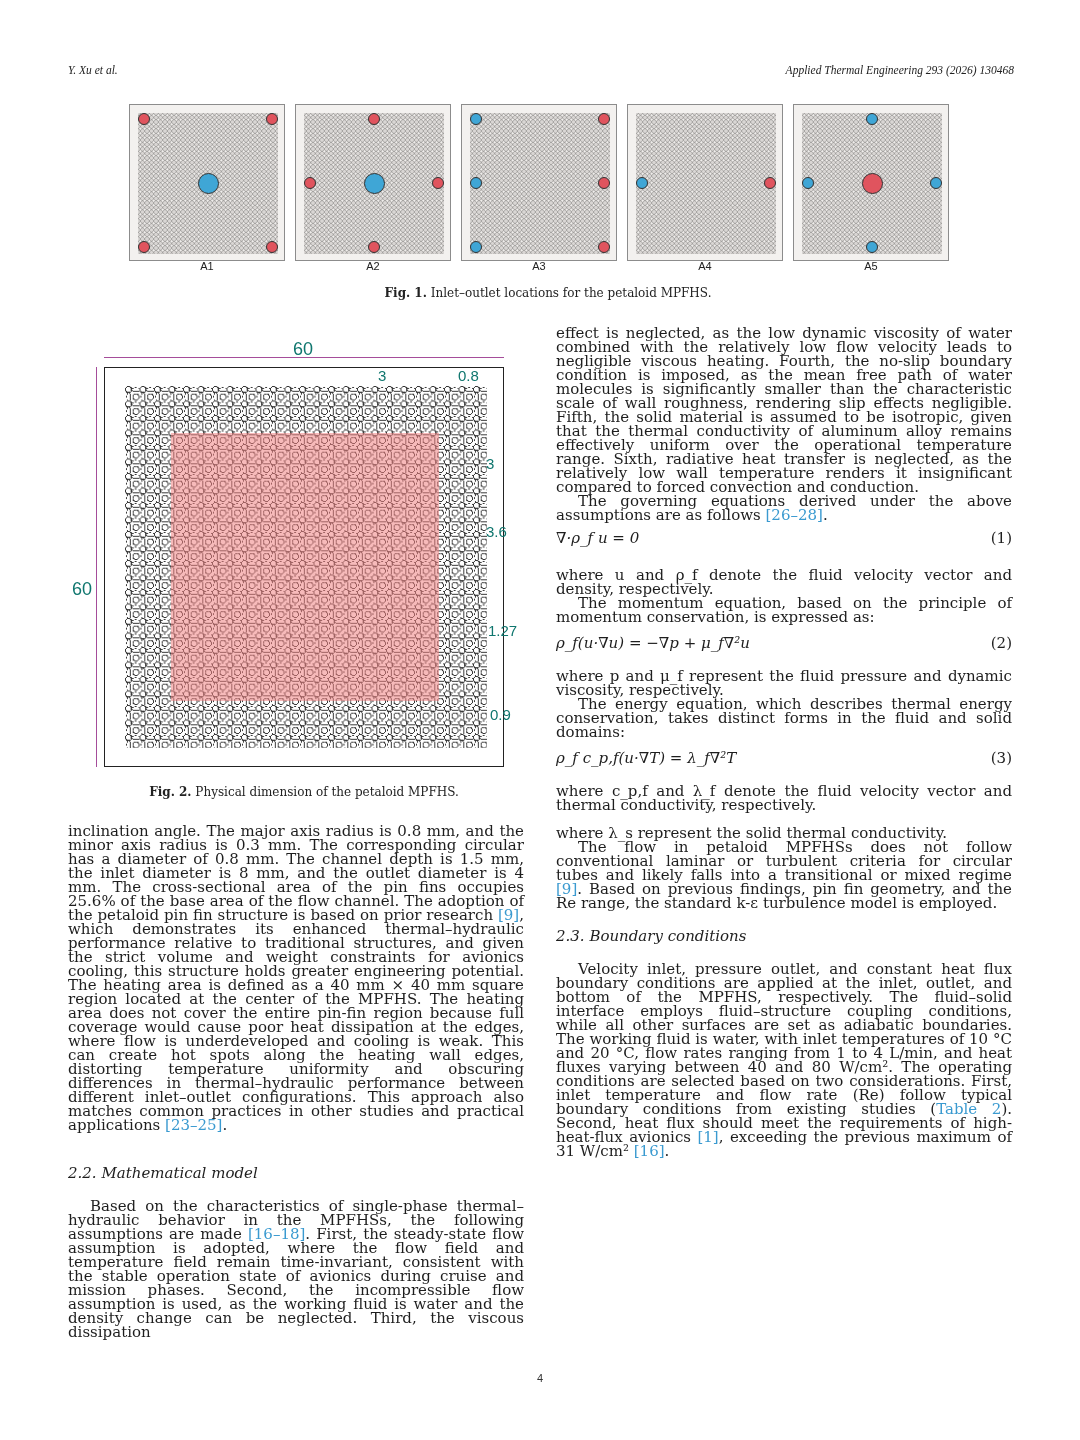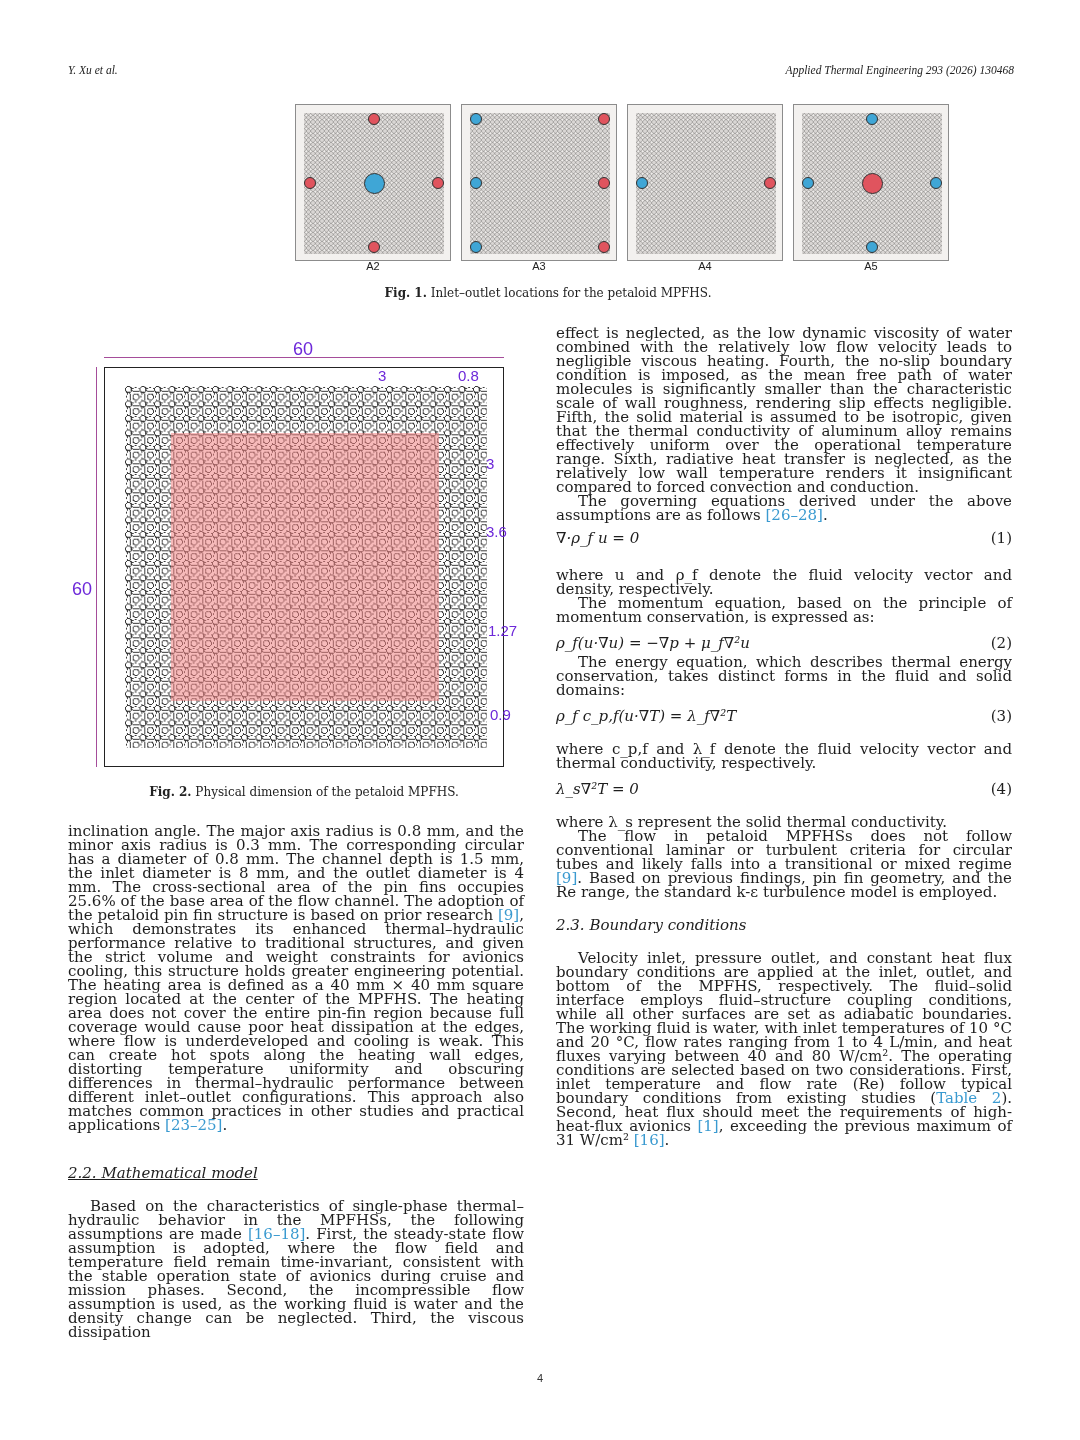--- a/index.html
+++ b/index.html
@@ -21,21 +21,21 @@
   .port.red { background:#e0545e; }
   .port.blue { background:#3fa6d6; }
   .port.s { width:12px; height:12px; }
   .port.l { width:21px; height:21px; }
 
   .cap { position:absolute; font-family:"DejaVu Serif",serif; font-size:12px; color:#222; white-space:nowrap;margin-left:8px; }
   .cap b { font-weight:bold; }
 
   
   .fig2 { position:absolute; left:68px; top:335px; width:470px; height:440px; }
-  .dimtxt { position:absolute; font-family:"Liberation Sans",sans-serif; color:#6d28d9; }
+  .dimtxt { position:absolute; font-family:"Liberation Sans",sans-serif; color:#0f766e; }
   .outer { position:absolute; left:36px; top:32px; width:400px; height:400px; border:1.5px solid #222; background:#fff; box-sizing:border-box; }
   .pins { position:absolute; left:20px; top:18px; width:362px; height:362px;
     background-image:
       radial-gradient(circle at 25% 25%, transparent 0 2.6px, #333 2.7px 3.5px, transparent 3.6px),
       radial-gradient(ellipse 5.5px 2.2px at 75% 25%, transparent 0 70%, #333 72% 100%, transparent 101%),
       radial-gradient(circle at 75% 75%, transparent 0 2.6px, #333 2.7px 3.5px, transparent 3.6px),
       radial-gradient(ellipse 2.2px 5.5px at 25% 75%, transparent 0 70%, #333 72% 100%, transparent 101%);
     background-size:14.5px 14.5px; }
   .heat { position:absolute; left:66px; top:65px; width:268px; height:268px; background:rgba(240,130,130,0.55); }
   .hline { position:absolute; height:1px; background:#a54d9a; }
@@ -53,20 +53,31 @@
   .eq .num { position:absolute; right:0; top:0; font-style:normal; }
   .pagenum { position:absolute; top:1372px; left:0; width:1080px; text-align:center; font-family:"Liberation Sans",sans-serif; font-size:11px; color:#333; }
 </style>
 </head>
 <body>
 
 <div class="hdr left">Y. Xu et al.</div>
 <div class="hdr right">Applied Thermal Engineering 293 (2026) 130468</div>
 
 <div class="fig1" id="fig1">
+    <div class="panel" style="left: 0px;">
+      <div class="box">
+        <div class="grid"></div>
+        <div class="port red s" style="left: 8px; top: 8px;"></div>
+        <div class="port red s" style="left: 136px; top: 8px;"></div>
+        <div class="port blue l" style="left: 67.5px; top: 67.5px;"></div>
+        <div class="port red s" style="left: 8px; top: 136px;"></div>
+        <div class="port red s" style="left: 136px; top: 136px;"></div>
+      </div>
+      <div class="lbl">A1</div>
+    </div>
     <div class="panel" style="left: 166px;">
       <div class="box">
         <div class="grid"></div>
         <div class="port red s" style="left: 72px; top: 8px;"></div>
         <div class="port red s" style="left: 8px; top: 72px;"></div>
         <div class="port blue l" style="left: 67.5px; top: 67.5px;"></div>
         <div class="port red s" style="left: 136px; top: 72px;"></div>
         <div class="port red s" style="left: 72px; top: 136px;"></div>
       </div>
       <div class="lbl">A2</div>
@@ -126,34 +137,34 @@
   <div class="dimtxt" style="left:420px; top:287px; font-size:15px;">1.27</div>
   <div class="dimtxt" style="left:422px; top:371px; font-size:15px;">0.9</div>
 </div>
 <div class="cap" style="top:785px; left:68px; width:456px; text-align:center;">
   <b>Fig. 2.</b>
   <span>Physical dimension of the petaloid MPFHS.</span>
 </div>
 
 <div class="col left" style="top:824px;">
   <p class="p"><span>inclination angle. The major axis radius is 0.8 mm, and the minor axis radius is 0.3 mm. The corresponding circular has a diameter of 0.8 mm. The channel depth is 1.5 mm, the inlet diameter is 8 mm, and the outlet diameter is 4 mm. The cross-sectional area of the pin fins occupies 25.6% of the base area of the flow channel. The adoption of the petaloid pin fin structure is based on prior research </span><span class="ref">[9]</span><span>, which demonstrates its enhanced thermal–hydraulic performance relative to traditional structures, and given the strict volume and weight constraints for avionics cooling, this structure holds greater engineering potential. The heating area is defined as a 40 mm × 40 mm square region located at the center of the MPFHS. The heating area does not cover the entire pin-fin region because full coverage would cause poor heat dissipation at the edges, where flow is underdeveloped and cooling is weak. This can create hot spots along the heating wall edges, distorting temperature uniformity and obscuring differences in thermal–hydraulic performance between different inlet–outlet configurations. This approach also matches common practices in other studies and practical applications </span><span class="ref">[23–25]</span><span>.</span></p>
-  <p class="sec" style="margin-top:34px;text-decoration:underline;">2.2.  Mathematical model</p>
+  <p class="sec" style="margin-top:34px;">2.2.  Mathematical model</p>
   <p class="p ind" style="margin-top:19px;"><span>Based on the characteristics of single-phase thermal–hydraulic behavior in the MPFHSs, the following assumptions are made </span><span class="ref">[16–18]</span><span>. First, the steady-state flow assumption is adopted, where the flow field and temperature field remain time-invariant, consistent with the stable operation state of avionics during cruise and mission phases. Second, the incompressible flow assumption is used, as the working fluid is water and the density change can be neglected. Third, the viscous dissipation</span></p>
 </div>
 
 <div class="col right" style="top:326px;">
   <p class="p">effect is neglected, as the low dynamic viscosity of water combined with the relatively low flow velocity leads to negligible viscous heating. Fourth, the no-slip boundary condition is imposed, as the mean free path of water molecules is significantly smaller than the characteristic scale of wall roughness, rendering slip effects negligible. Fifth, the solid material is assumed to be isotropic, given that the thermal conductivity of aluminum alloy remains effectively uniform over the operational temperature range. Sixth, radiative heat transfer is neglected, as the relatively low wall temperature renders it insignificant compared to forced convection and conduction.</p>
   <p class="p ind"><span>The governing equations derived under the above assumptions are as follows </span><span class="ref">[26–28]</span><span>.</span></p>
   <div class="eq" style="margin-top:9px;"><span>∇·ρ_f u = 0</span><span class="num">(1)</span></div>
   <p class="p" style="margin-top:18px;">where u and ρ_f denote the fluid velocity vector and density, respectively.</p>
   <p class="p ind">The momentum equation, based on the principle of momentum conservation, is expressed as:</p>
   <div class="eq" style="margin-top:12px;"><span>ρ_f(u·∇u) = −∇p + μ_f∇²u</span><span class="num">(2)</span></div>
+  <p class="p" style="margin-top:14px;">where p and μ_f represent the fluid pressure and dynamic viscosity, respectively.</p>
   <p class="p ind">The energy equation, which describes thermal energy conservation, takes distinct forms in the fluid and solid domains:</p>
   <div class="eq" style="margin-top:12px;"><span>ρ_f c_p,f(u·∇T) = λ_f∇²T</span><span class="num">(3)</span></div>
   <p class="p" style="margin-top:14px;">where c_p,f and λ_f denote the fluid velocity vector and thermal conductivity, respectively.</p>
-  <div class="eq" style="margin-top:12px;"><span>λ_s∇²T = 0</span><span class="num">(4)</span></div>
   <p class="p" style="margin-top:14px;">where λ_s represent the solid thermal conductivity.</p>
   <p class="p ind"><span>The flow in petaloid MPFHSs does not follow conventional laminar or turbulent criteria for circular tubes and likely falls into a transitional or mixed regime </span><span class="ref">[9]</span><span>. Based on previous findings, pin fin geometry, and the Re range, the standard k-ε turbulence model is employed.</span></p>
   <p class="sec" style="margin-top:19px;">2.3.  Boundary conditions</p>
   <p class="p ind" style="margin-top:19px;"><span>Velocity inlet, pressure outlet, and constant heat flux boundary conditions are applied at the inlet, outlet, and bottom of the MPFHS, respectively. The fluid–solid interface employs fluid–structure coupling conditions, while all other surfaces are set as adiabatic boundaries. The working fluid is water, with inlet temperatures of 10 °C and 20 °C, flow rates ranging from 1 to 4 L/min, and heat fluxes varying between 40 and 80 W/cm². The operating conditions are selected based on two considerations. First, inlet temperature and flow rate (Re) follow typical boundary conditions from existing studies (</span><span class="ref">Table 2</span><span>). Second, heat flux should meet the requirements of high-heat-flux avionics </span><span class="ref">[1]</span><span>, exceeding the previous maximum of 31 W/cm² </span><span class="ref">[16]</span><span>.</span></p>
 </div>
 
 <div class="pagenum">4</div>
 
 </body></html>

